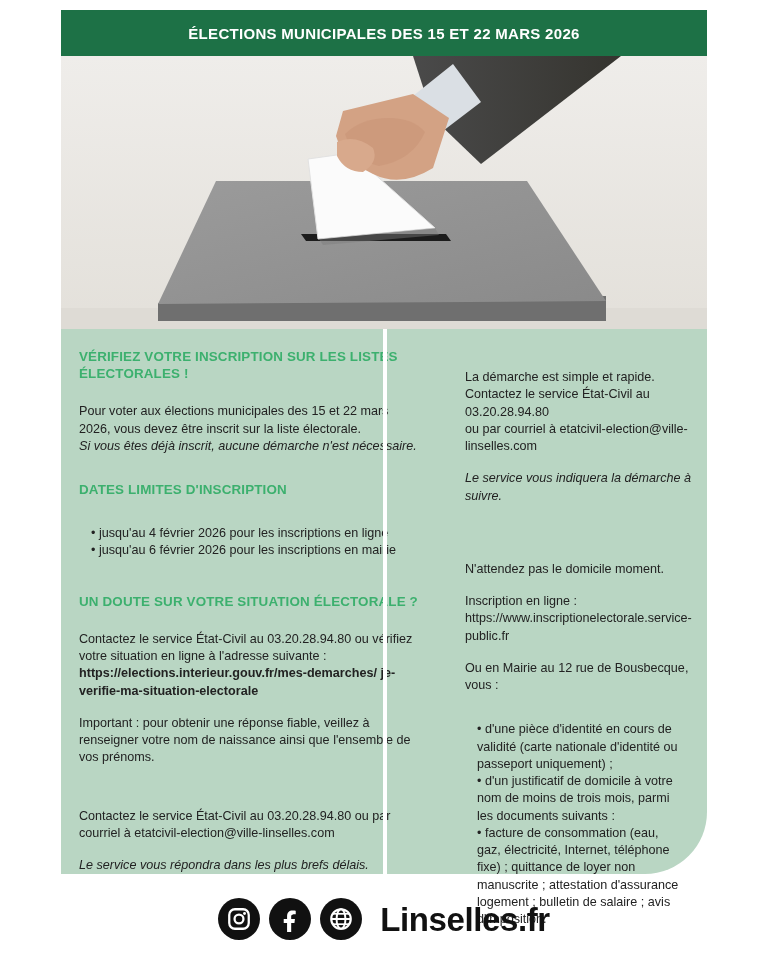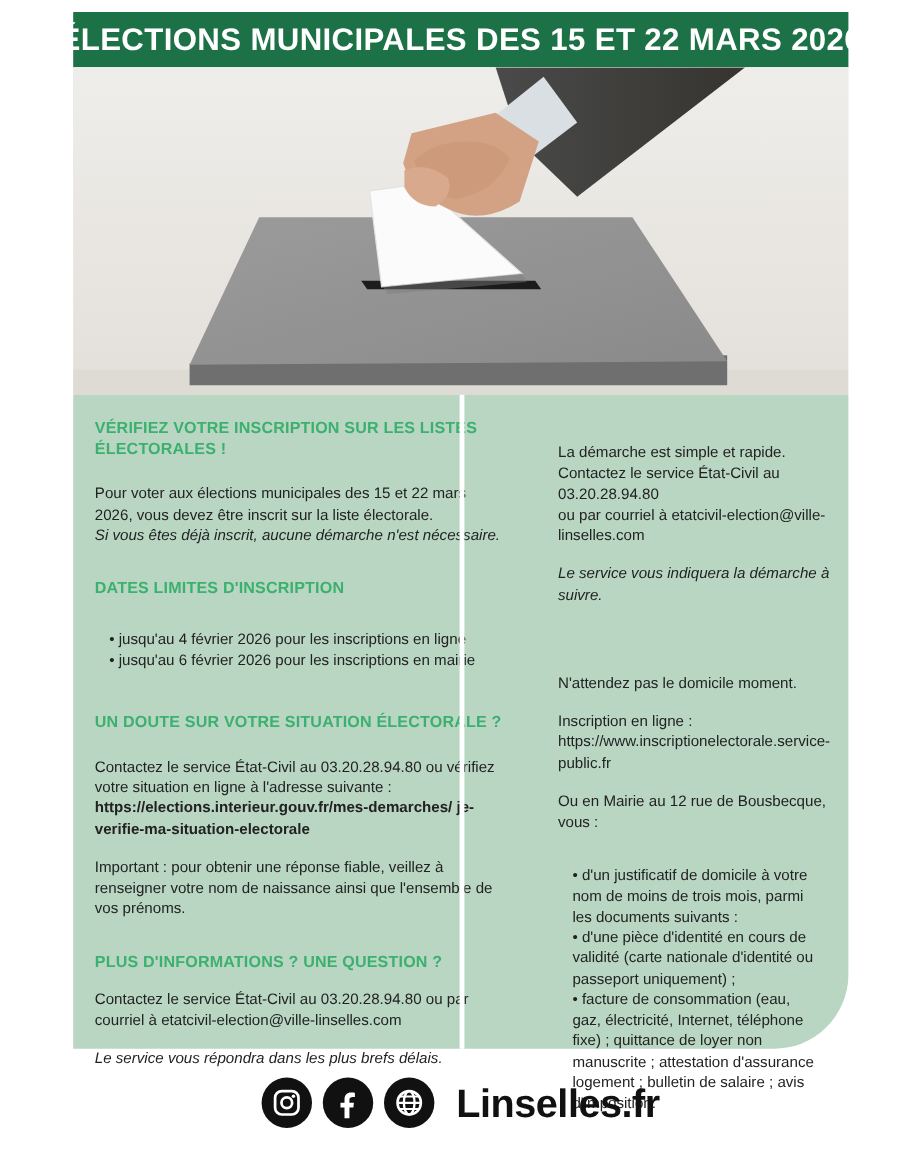--- a/index.html
+++ b/index.html
@@ -22,21 +22,21 @@
     top: 10px;
     width: 646px;
     height: 46px;
     background: #1d7146;
     display: flex;
     align-items: center;
     justify-content: center;
   }
   .banner-title {
     color: #ffffff;
-    font-size: 26px;
+    font-size: 15px;
     font-weight: bold;
     letter-spacing: 0.3px;
     white-space: nowrap;
   }
 
   
   .photo {
     position: absolute;
     left: 61px;
     top: 56px;
@@ -200,21 +200,20 @@
 
     <div class="gap-l"></div>
     <h2 class="sec">UN DOUTE SUR VOTRE SITUATION ÉLECTORALE ?</h2>
     <div class="gap-l"></div>
     <p class="body"><span>Contactez le service État-Civil au </span><span class="b">03.20.28.94.80</span><span> ou vérifiez votre situation en ligne à l'adresse suivante :</span></p>
     <p class="body urlblock">https://elections.interieur.gouv.fr/mes-demarches/ je-verifie-ma-situation-electorale</p>
     <div class="gap-m"></div>
     <p class="body"><span class="b">Important :</span><span> pour obtenir une réponse fiable, veillez à renseigner votre nom de naissance ainsi que l'ensemble de vos prénoms.</span></p>
 
     <div class="gap-xl"></div>
-    <h2 class="sec">PLUS D'INFORMATIONS ? UNE QUESTION ?</h2>
     <div class="gap-m"></div>
     <p class="body"><span>Contactez le service État-Civil au </span><span class="b">03.20.28.94.80</span><span> ou par courriel à </span><span class="b">etatcivil-election@ville-linselles.com</span></p>
     <div class="gap-m"></div>
     <p class="body ital">Le service vous répondra dans les plus brefs délais.</p>
   </div>
 
   <div class="col col-right">
 
     <div class="gap-l"></div>
     <p class="body b">La démarche est simple et rapide.</p>
@@ -227,22 +226,22 @@
     <div class="gap-m"></div>
     <div class="gap-m"></div>
     <p class="body">N'attendez pas le domicile moment.</p>
     <div class="gap-m"></div>
     <p class="body b">Inscription en ligne :</p>
     <p class="body b">https://www.inscriptionelectorale.service-public.fr</p>
     <div class="gap-m"></div>
     <p class="body"><span>Ou en </span><span class="b">Mairie</span><span> au </span><span class="b">12 rue de Bousbecque</span><span>, vous :</span></p>
     <div class="gap-m"></div>
     <div class="bullets">
+      <p class="body">• d'une pièce d'identité en cours de validité (carte nationale d'identité ou passeport uniquement) ;</p>
       <p class="body">• d'un justificatif de domicile à votre nom de moins de trois mois, parmi les documents suivants :</p>
-      <p class="body">• d'une pièce d'identité en cours de validité (carte nationale d'identité ou passeport uniquement) ;</p>
       <p class="body">• facture de consommation (eau, gaz, électricité, Internet, téléphone fixe) ; quittance de loyer non manuscrite ; attestation d'assurance logement ; bulletin de salaire ; avis d'imposition.</p>
     </div>
 
   </div>
 </div>
 
 <div class="divider"></div>
 
 <div class="footer">
 

